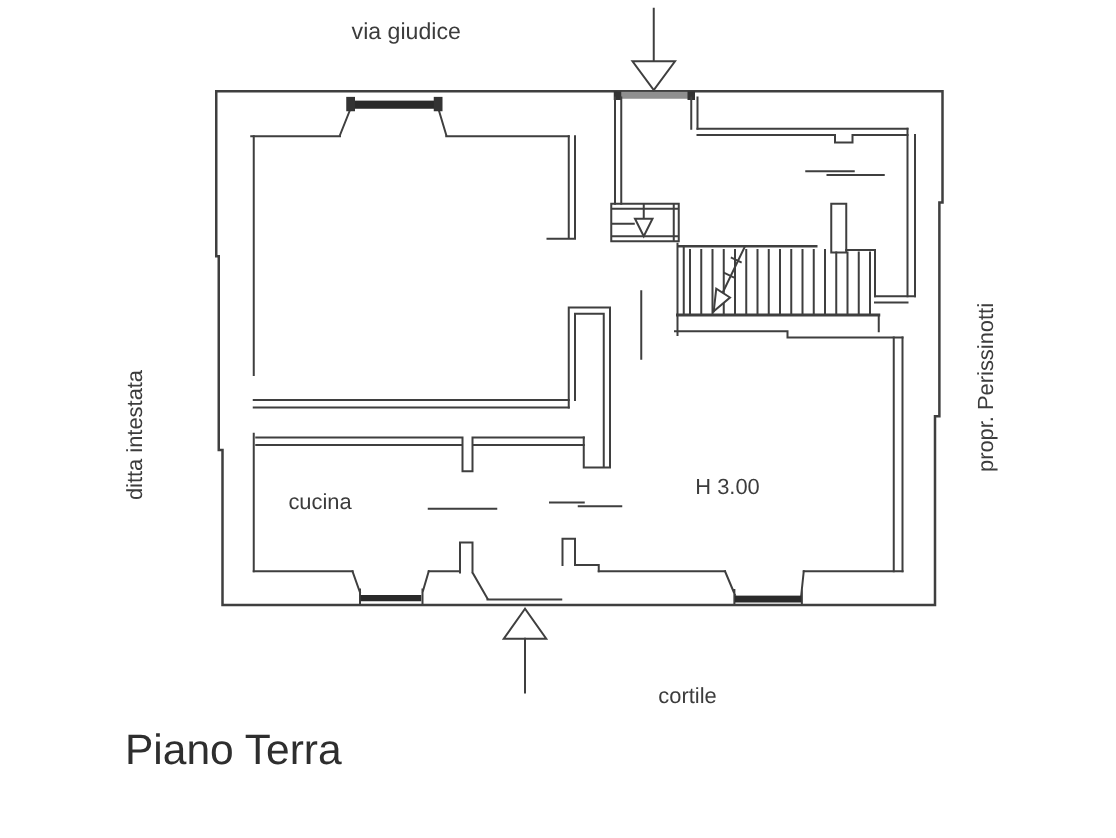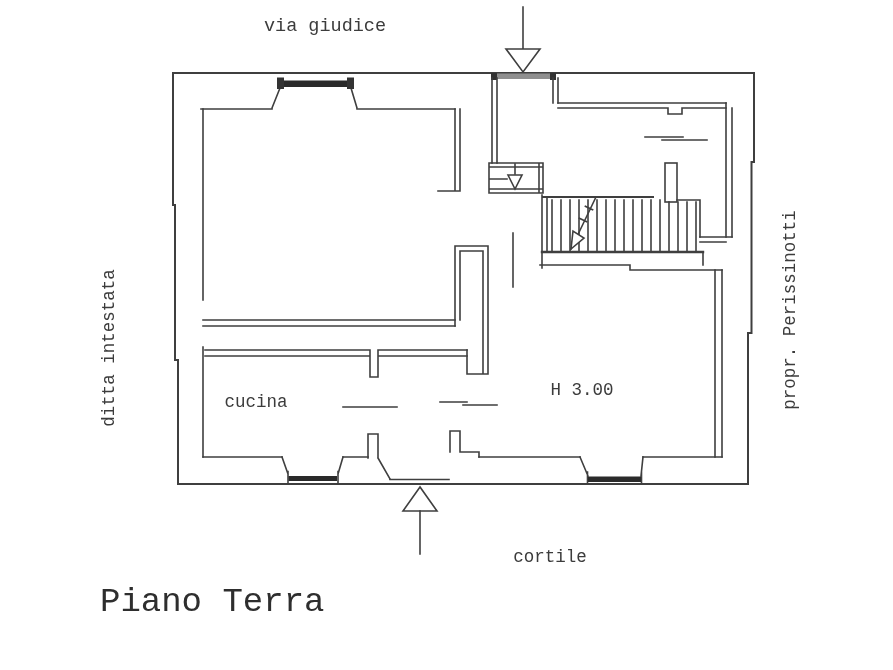--- a/index.html
+++ b/index.html
@@ -1,18 +1,18 @@
 <!DOCTYPE html>
 <html style="--color-line: #3f3f3f; --color-text: #3c3c3c; --color-threshold: #8f8f8f; --color-window_bar: #2a2a2a; --color-background: #ffffff;"><head>
 <meta charset="utf-8">
 <style>
   html,body { margin:0; padding:0; background:#ffffff; }
   .canvas {
     position:relative; width:893px; height:626px; background:var(--color-background,#fff);
-    font-family:Liberation Mono, monospace; overflow:hidden;
+    font-family:Liberation Sans, sans-serif; overflow:hidden;
   }
   svg { display:block; }
   .ln   { stroke:var(--color-line,#3f3f3f); stroke-width:1.6; fill:none; stroke-linecap:square; }
   .ln-th{ stroke:var(--color-line,#3f3f3f); stroke-width:2.4; fill:none; stroke-linecap:square; }
   .ln-md{ stroke:var(--color-line,#3f3f3f); stroke-width:2.0; fill:none; stroke-linecap:square; }
   .bar  { fill:var(--color-window_bar,#2a2a2a); stroke:none; }
   .thr  { fill:var(--color-threshold,#8f8f8f); stroke:none; }
   .post { fill:#333333; stroke:none; }
   .wht  { fill:#ffffff; stroke:var(--color-line,#3f3f3f); stroke-width:1.6; }
   .txt  { fill:var(--color-text,#3c3c3c); font-size:17.5px; }

